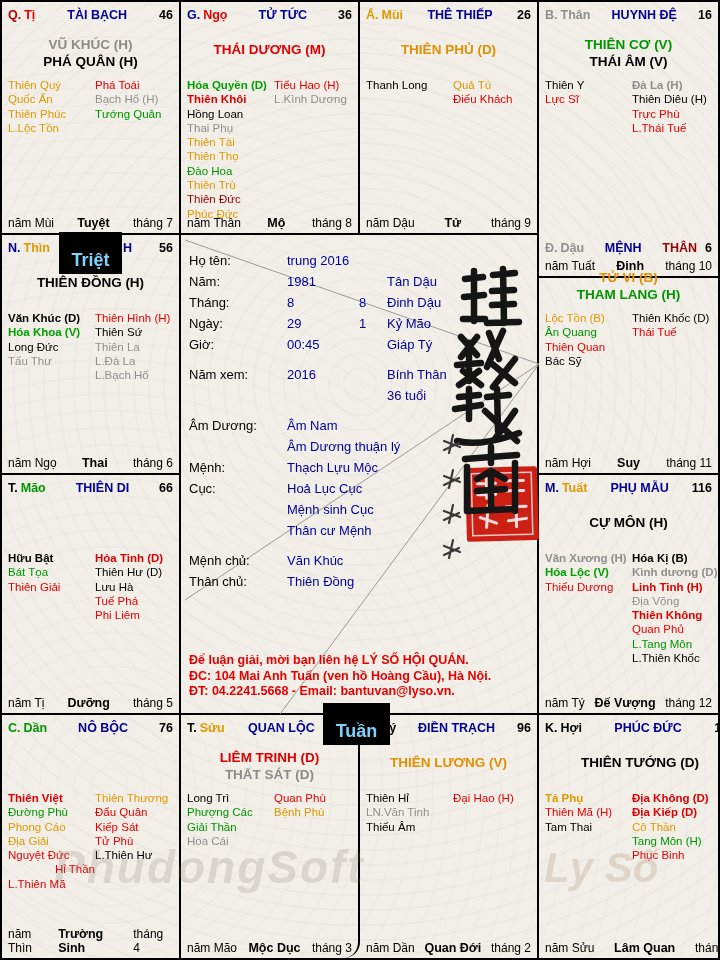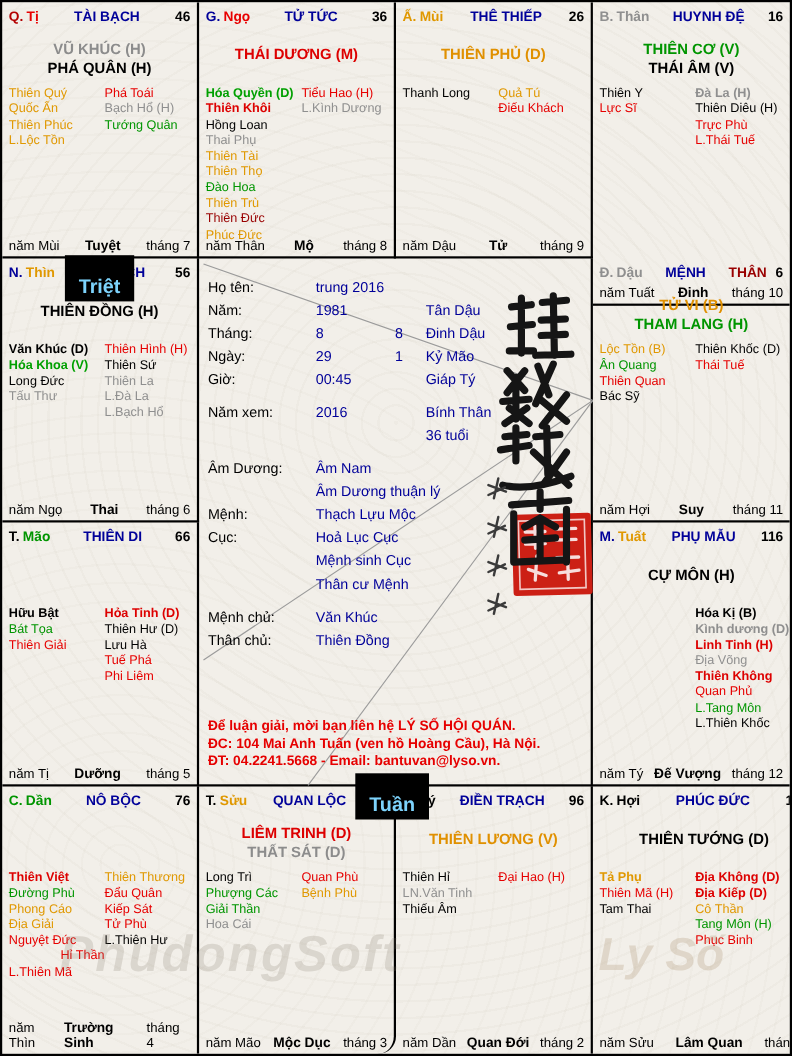--- a/index.html
+++ b/index.html
@@ -357,20 +357,25 @@
     </div>
     <div class="cell bb" style="left: 537px; top: 473px; width: 179px; height: 240px;">
       <div class="hdr">
         <span class="chi"><span style="color: rgb(0, 0, 153);">M.</span><span class="b2" style="color: rgb(224, 152, 0);">Tuất</span></span>
         <span class="pal">PHỤ MẪU</span>
         <span class="num">116</span>
       </div>
       <div class="mains single">
         <span class="star" style="color: rgb(0, 0, 0);">CỰ MÔN (H)</span>
       </div>
+      <div class="colL">
+        <span class="star" style="color: rgb(143, 143, 143); font-weight: bold;">Văn Xương (H)</span>
+        <span class="star" style="color: rgb(0, 160, 0); font-weight: bold;">Hóa Lộc (V)</span>
+        <span class="star" style="color: rgb(230, 0, 0);">Thiếu Dương</span>
+      </div>
       <div class="colR">
         <span class="star" style="color: rgb(0, 0, 0); font-weight: bold;">Hóa Kị (B)</span>
         <span class="star" style="color: rgb(143, 143, 143); font-weight: bold;">Kình dương (D)</span>
         <span class="star" style="color: rgb(221, 0, 0); font-weight: bold;">Linh Tinh (H)</span>
         <span class="star" style="color: rgb(143, 143, 143);">Địa Võng</span>
         <span class="star" style="color: rgb(221, 0, 0); font-weight: bold;">Thiên Không</span>
         <span class="star" style="color: rgb(230, 0, 0);">Quan Phủ</span>
         <span class="star" style="color: rgb(0, 149, 0);">L.Tang Môn</span>
         <span class="star" style="color: rgb(0, 0, 0);">L.Thiên Khốc</span>
       </div>

